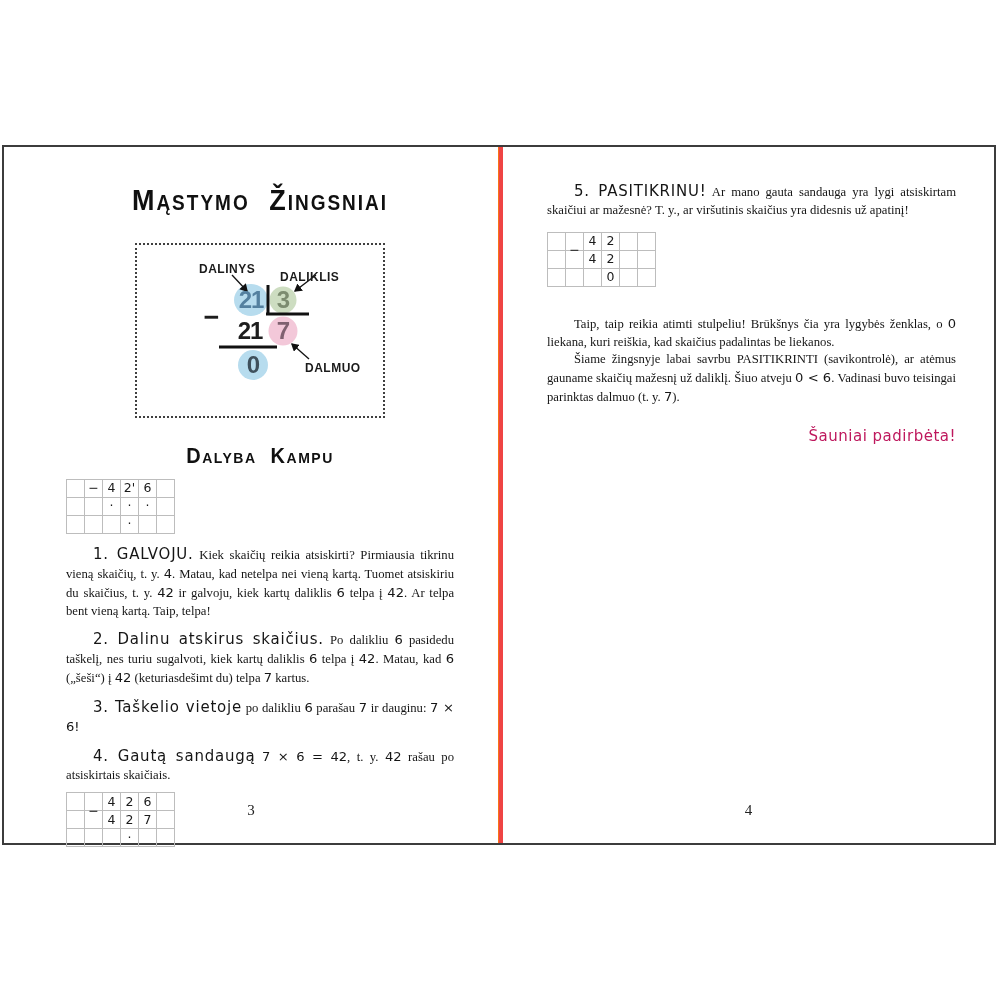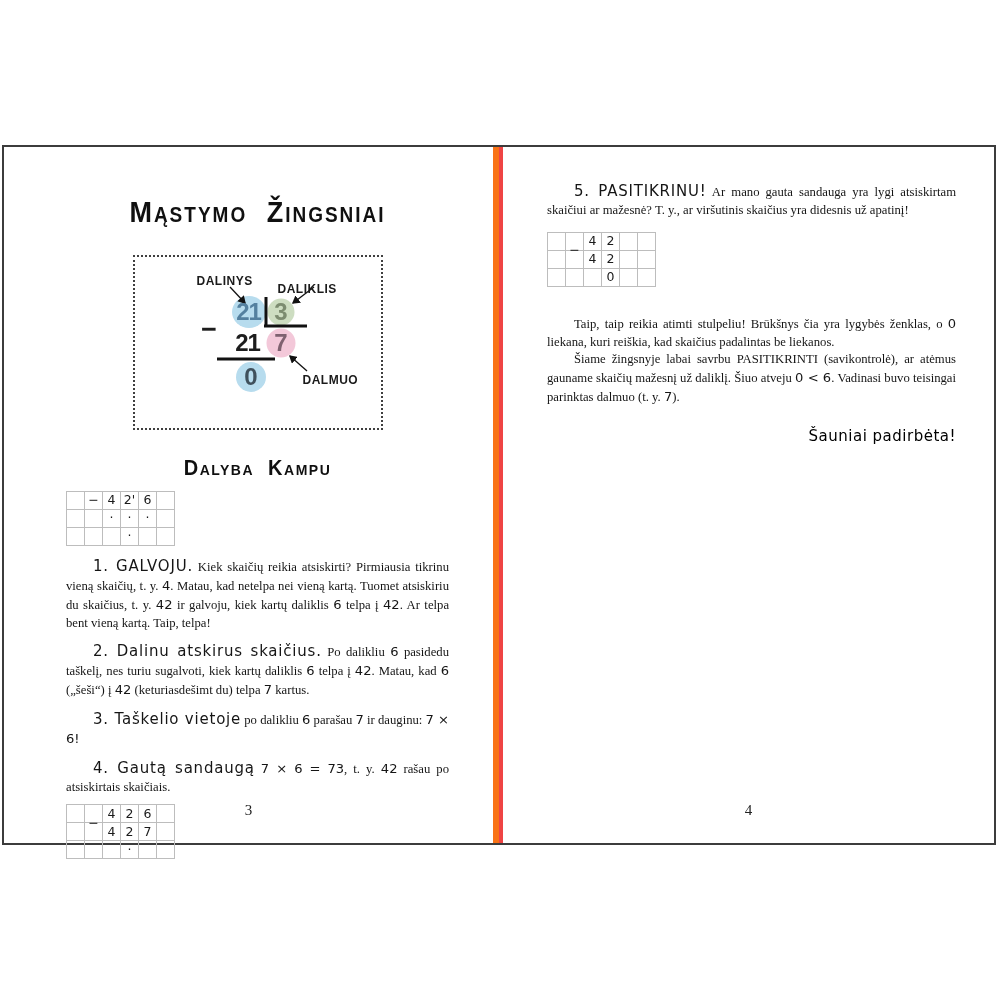--- a/index.html
+++ b/index.html
@@ -5,21 +5,21 @@
   html,body { margin:0; padding:0; }
   body {
     width:1000px; height:1000px; background:#ffffff; position:relative;
     font-family:"Liberation Serif", serif; color:#151515;
   }
   .spread {
     position:absolute; left:2px; top:145px; width:994px; height:700px;
     border:2px solid #3c3c3c; box-sizing:border-box; display:flex; background:#fff;
   }
   .page { position:relative; width:50%; height:100%; box-sizing:border-box; }
-  .page-left  { border-right:6px solid #f97316; padding:16px 44px 0 62px; }
+  .page-left  { border-right:1px solid #f97316; padding:4px 44px 0 62px; }
   .page-right { border-left:4px solid #ef4444; padding:0 38px 0 44px; }
 
   .title {
     margin:34px 0 0; text-align:center; color:#101010;
     font-family:"Liberation Sans", sans-serif; font-variant:small-caps; font-weight:700;
     font-size:27px; letter-spacing:2px; word-spacing:10px; transform:scaleY(1.12);
   }
   .subheading {
     margin:26px 0 0; text-align:center; color:#101010;
     font-family:"Liberation Sans", sans-serif; font-variant:small-caps; font-weight:700;
@@ -56,21 +56,21 @@
   }
   table.grid td span { display:inline-block; }
   td.divbox { border-left:2px solid #161616; border-bottom:2px solid #161616; }
   td.ul     { border-bottom:2px solid #161616; }
   td.dot    { color:#999; font-size:9px; }
   td.low span { transform:translateY(9px); }
 
   .grid-right { margin-left:25px; }
   .closing {
     margin-top:20px; text-align:right; font-family:"DejaVu Sans", sans-serif;
-    font-size:15px; letter-spacing:.5px; color:#000000;
+    font-size:15px; letter-spacing:.5px; color:#be185d;
   }
   .pageno { position:absolute; bottom:24px; left:0; width:100%; text-align:center; font-size:15px; color:#222; }
 
   .mt-large { margin-top:34px; }
   .mt-med   { margin-top:14px; }
   .mt-none  { margin-top:0; }
 </style>
 </head>
 <body>
 
@@ -141,21 +141,21 @@
             <td class="dot"><span>·</span></td>
             <td><span></span></td>
             <td><span></span></td>
           </tr>
         </tbody>
       </table>
 
     <p class="bp" style="margin-top:10px;"><span class="hw hwh">1. GALVOJU.</span><span> Kiek skaičių reikia atsiskirti? Pirmiausia tikrinu vieną skaičių, t. y. </span><span class="hw">4</span><span>. Matau, kad netelpa nei vieną kartą. Tuomet atsiskiriu du skaičius, t. y. </span><span class="hw">42</span><span> ir galvoju, kiek kartų daliklis </span><span class="hw">6</span><span> telpa į </span><span class="hw">42</span><span>. Ar telpa bent vieną kartą. Taip, telpa!</span></p>
     <p class="bp"><span class="hw hwh">2. Dalinu atskirus skaičius.</span><span> Po dalikliu </span><span class="hw">6</span><span> pasidedu taškelį, nes turiu sugalvoti, kiek kartų daliklis </span><span class="hw">6</span><span> telpa į </span><span class="hw">42</span><span>. Matau, kad </span><span class="hw">6</span><span> („šeši“) į </span><span class="hw">42</span><span> (keturiasdešimt du) telpa </span><span class="hw">7</span><span> kartus.</span></p>
     <p class="bp"><span class="hw hwh">3. Taškelio vietoje</span><span> po dalikliu </span><span class="hw">6</span><span> parašau </span><span class="hw">7</span><span> ir dauginu: </span><span class="hw">7 × 6!</span></p>
-    <p class="bp"><span class="hw hwh">4. Gautą sandaugą</span><span> </span><span class="hw">7 × 6 = 73</span><span>, t. y. </span><span class="hw">42</span><span> rašau po atsiskirtais skaičiais.</span></p>
+    <p class="bp"><span class="hw hwh">4. Gautą sandaugą</span><span> </span><span class="hw">7 × 6 = 42</span><span>, t. y. </span><span class="hw">42</span><span> rašau po atsiskirtais skaičiais.</span></p>
 
     <table class="grid" style="margin-top:8px;">
         <tbody>
           <tr>
             <td><span></span></td>
             <td class="low"><span>−</span></td>
             <td><span>4</span></td>
             <td><span>2</span></td>
             <td class="divbox"><span>6</span></td>
             <td><span></span></td>

